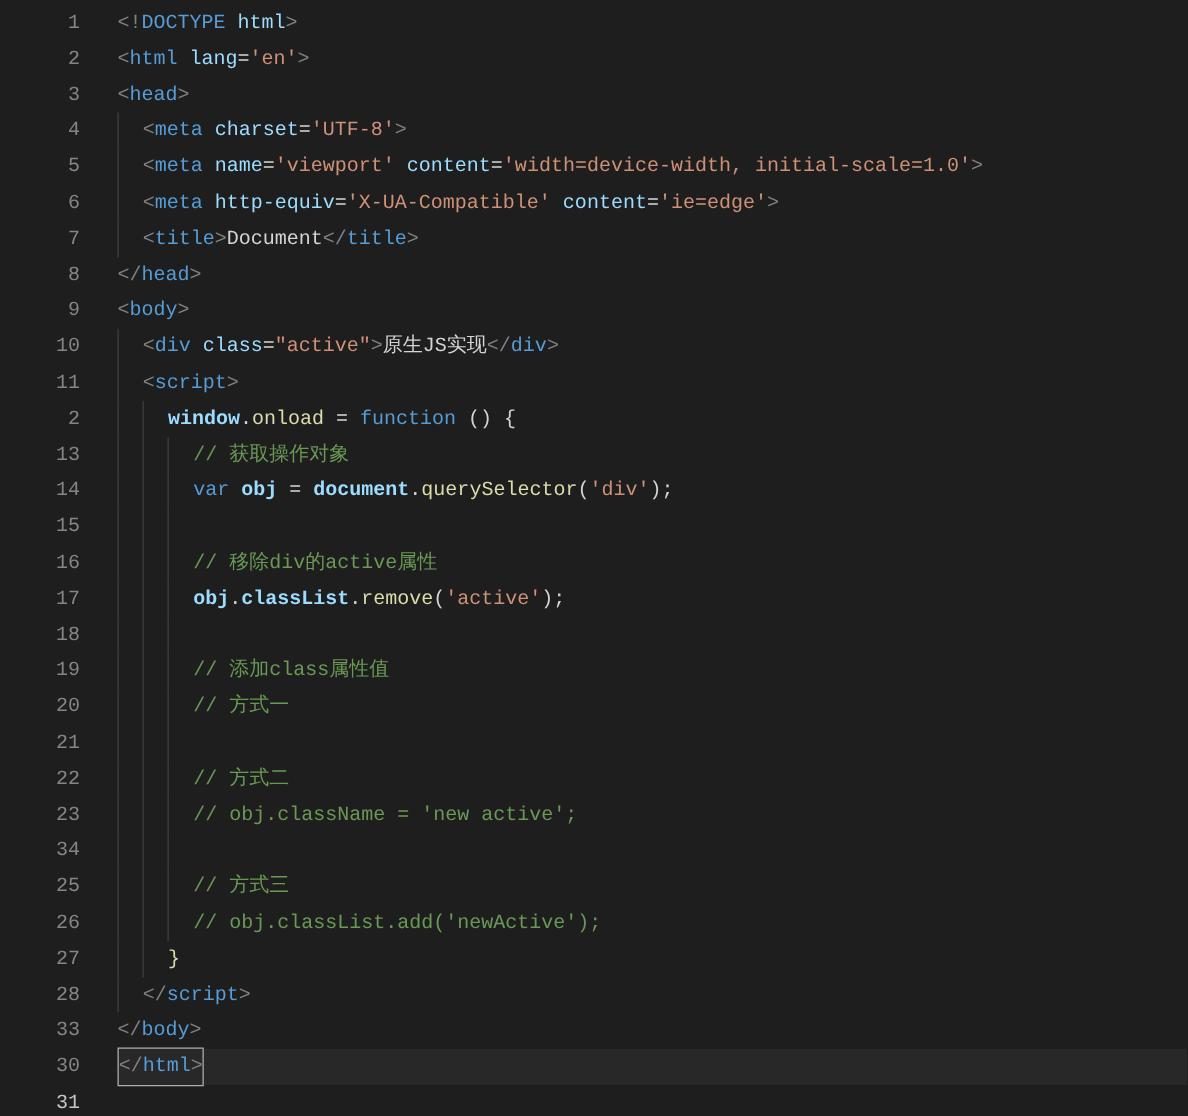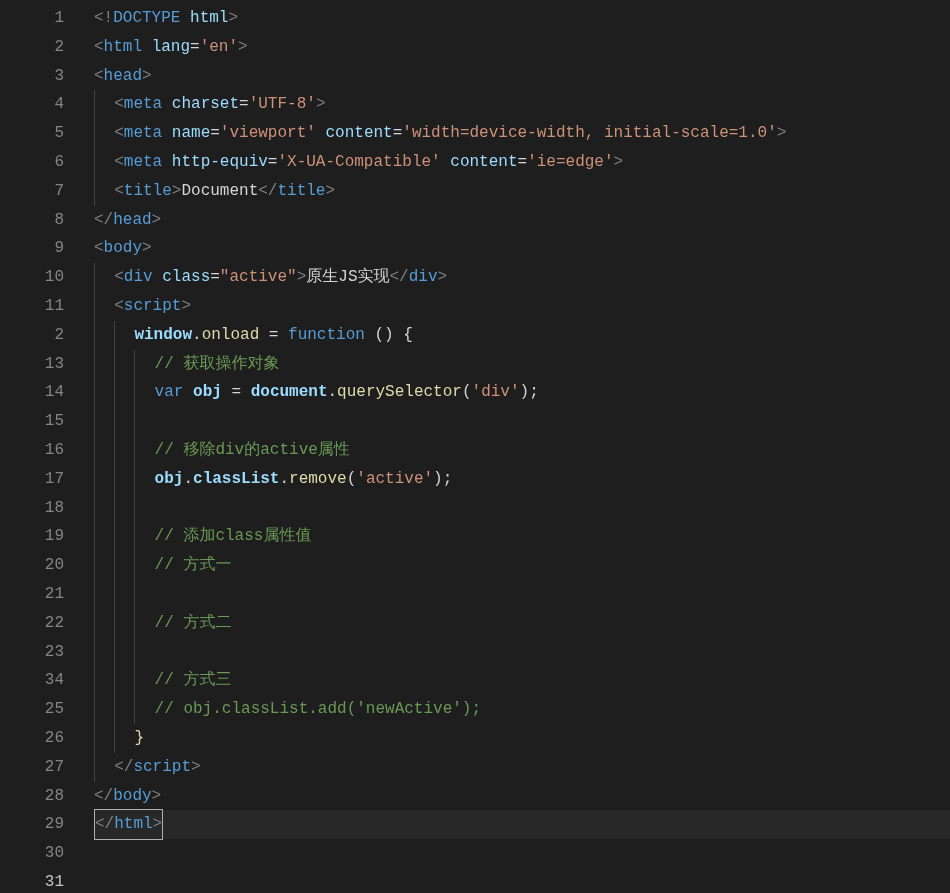--- a/index.html
+++ b/index.html
@@ -92,21 +92,21 @@
       <div class="ln">19</div>
       <div class="ln">20</div>
       <div class="ln">21</div>
       <div class="ln">22</div>
       <div class="ln">23</div>
       <div class="ln">34</div>
       <div class="ln">25</div>
       <div class="ln">26</div>
       <div class="ln">27</div>
       <div class="ln">28</div>
-      <div class="ln">29</div>
+      <div class="ln">33</div>
       <div class="ln">30</div>
       <div class="ln active">31</div>
     </div>
   <div class="code" id="code">
       <div class="line"><span class="c-br">&lt;!</span><span class="c-tag">DOCTYPE</span><span class="c-txt"> </span><span class="c-attr">html</span><span class="c-br">&gt;</span></div>
       <div class="line"><span class="c-br">&lt;</span><span class="c-tag">html</span><span class="c-txt"> </span><span class="c-attr">lang</span><span class="c-txt">=</span><span class="c-str">'en'</span><span class="c-br">&gt;</span></div>
       <div class="line"><span class="c-br">&lt;</span><span class="c-tag">head</span><span class="c-br">&gt;</span></div>
       <div class="line"><span class="ind guide">  </span><span class="c-br">&lt;</span><span class="c-tag">meta</span><span class="c-txt"> </span><span class="c-attr">charset</span><span class="c-txt">=</span><span class="c-str">'UTF-8'</span><span class="c-br">&gt;</span></div>
       <div class="line"><span class="ind guide">  </span><span class="c-br">&lt;</span><span class="c-tag">meta</span><span class="c-txt"> </span><span class="c-attr">name</span><span class="c-txt">=</span><span class="c-str">'viewport'</span><span class="c-txt"> </span><span class="c-attr">content</span><span class="c-txt">=</span><span class="c-str">'width=device-width, initial-scale=1.0'</span><span class="c-br">&gt;</span></div>
       <div class="line"><span class="ind guide">  </span><span class="c-br">&lt;</span><span class="c-tag">meta</span><span class="c-txt"> </span><span class="c-attr">http-equiv</span><span class="c-txt">=</span><span class="c-str">'X-UA-Compatible'</span><span class="c-txt"> </span><span class="c-attr">content</span><span class="c-txt">=</span><span class="c-str">'ie=edge'</span><span class="c-br">&gt;</span></div>
@@ -119,20 +119,21 @@
       <div class="line"><span class="ind guide">  </span><span class="ind guide">  </span><span class="ind guide">  </span><span class="c-com">// 获取操作对象</span></div>
       <div class="line"><span class="ind guide">  </span><span class="ind guide">  </span><span class="ind guide">  </span><span class="c-kw">var</span><span class="c-txt"> </span><span class="c-var">obj</span><span class="c-txt"> </span><span class="c-punc">=</span><span class="c-txt"> </span><span class="c-var">document</span><span class="c-punc">.</span><span class="c-fn">querySelector</span><span class="c-punc">(</span><span class="c-str">'div'</span><span class="c-punc">);</span></div>
       <div class="line"><span class="ind guide">  </span><span class="ind guide">  </span><span class="ind guide">  </span></div>
       <div class="line"><span class="ind guide">  </span><span class="ind guide">  </span><span class="ind guide">  </span><span class="c-com">// 移除div的active属性</span></div>
       <div class="line"><span class="ind guide">  </span><span class="ind guide">  </span><span class="ind guide">  </span><span class="c-var">obj</span><span class="c-punc">.</span><span class="c-var">classList</span><span class="c-punc">.</span><span class="c-fn">remove</span><span class="c-punc">(</span><span class="c-str">'active'</span><span class="c-punc">);</span></div>
       <div class="line"><span class="ind guide">  </span><span class="ind guide">  </span><span class="ind guide">  </span></div>
       <div class="line"><span class="ind guide">  </span><span class="ind guide">  </span><span class="ind guide">  </span><span class="c-com">// 添加class属性值</span></div>
       <div class="line"><span class="ind guide">  </span><span class="ind guide">  </span><span class="ind guide">  </span><span class="c-com">// 方式一</span></div>
       <div class="line"><span class="ind guide">  </span><span class="ind guide">  </span><span class="ind guide">  </span></div>
       <div class="line"><span class="ind guide">  </span><span class="ind guide">  </span><span class="ind guide">  </span><span class="c-com">// 方式二</span></div>
+      <div class="line"><span class="ind guide">  </span><span class="ind guide">  </span><span class="ind guide">  </span><span class="c-com">// obj.className = 'new active';</span></div>
       <div class="line"><span class="ind guide">  </span><span class="ind guide">  </span><span class="ind guide">  </span></div>
       <div class="line"><span class="ind guide">  </span><span class="ind guide">  </span><span class="ind guide">  </span><span class="c-com">// 方式三</span></div>
       <div class="line"><span class="ind guide">  </span><span class="ind guide">  </span><span class="ind guide">  </span><span class="c-com">// obj.classList.add('newActive');</span></div>
       <div class="line"><span class="ind guide">  </span><span class="ind guide">  </span><span class="c-fn">}</span></div>
       <div class="line"><span class="ind guide">  </span><span class="c-br">&lt;/</span><span class="c-tag">script</span><span class="c-br">&gt;</span></div>
       <div class="line"><span class="c-br">&lt;/</span><span class="c-tag">body</span><span class="c-br">&gt;</span></div>
       <div class="line cursorline"><span class="cursor-box"><span class="c-br">&lt;/</span><span class="c-tag">html</span><span class="c-br">&gt;</span></span></div>
     </div>
 </div>
 

